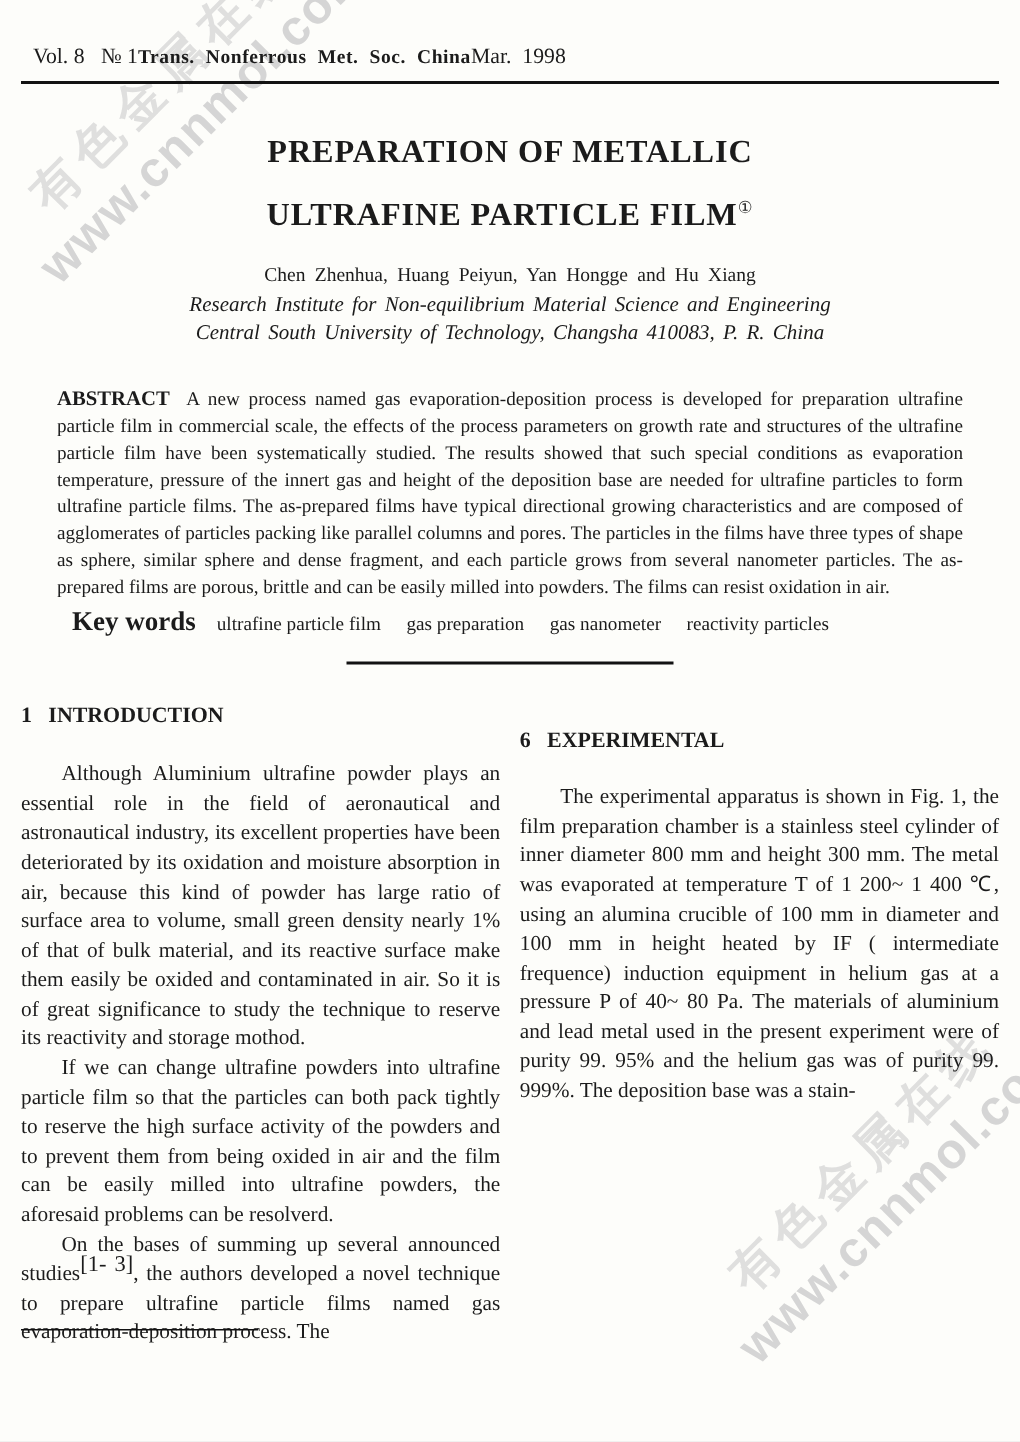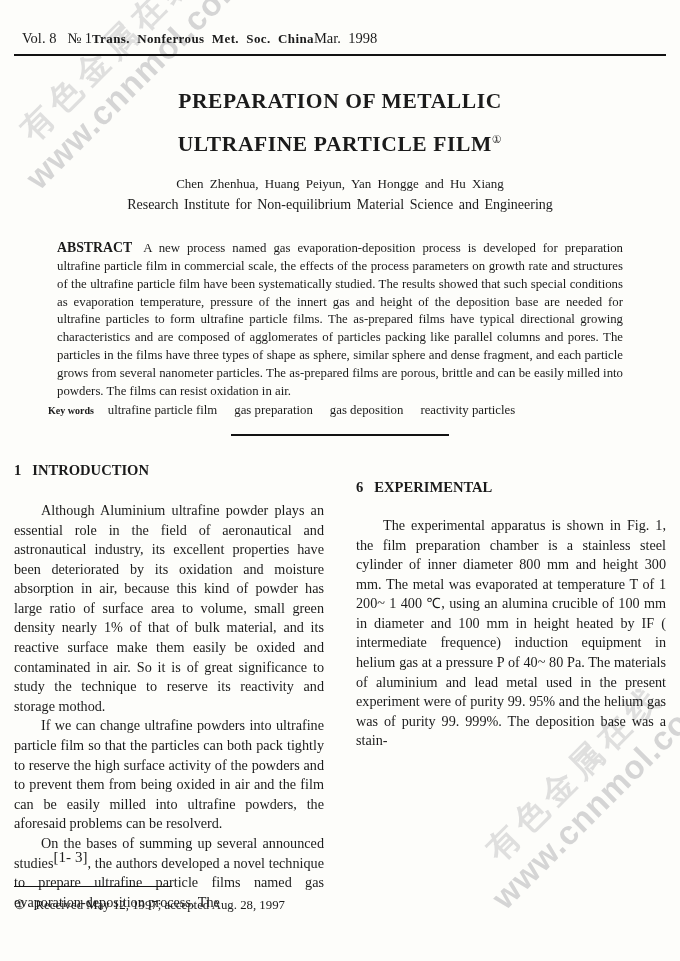--- a/index.html
+++ b/index.html
@@ -30,32 +30,32 @@
   .jtitle { font-weight:bold; font-size:13px; letter-spacing:.4px; }
   .header-rule { height:0; border-top:2.5px solid #121212; }
 
   .title {
     text-align:center; font-weight:bold; font-size:21.5px;
     letter-spacing:.6px; margin:26px 0 0; line-height:38px;
   }
   .title sup { font-size:11px; font-weight:normal; vertical-align:super; }
 
   .authors { text-align:center; font-size:13px; margin-top:13px; word-spacing:3px; }
-  .affiliation { text-align:center; font-size:14px; line-height:19px; margin-top:3px; word-spacing:2px; }
+  .affiliation { text-align:center; font-style:italic; font-size:14px; line-height:19px; margin-top:3px; word-spacing:2px; }
 
-  .abstract { margin:25px 43px 0; font-size:12.8px; line-height:17.8px; text-align:justify; }
+  .abstract { margin:25px 24px 0; font-size:12.8px; line-height:17.8px; text-align:justify; }
   .abs-label { font-weight:bold; font-size:13.8px; margin-right:11px; font-family:"Liberation Serif", serif; }
 
   .keywords { margin:3px 34px 0; font-size:12.8px; }
-  .kw-label { font-weight:bold; font-size:10px; margin-right:14px; }
+  .kw-label { font-weight:bold; font-size:18px; margin-right:14px; }
   .kw { margin-right:17px; }
 
   .mid-rule { width:218px; border:0; border-top:2px solid #121212; margin:16px auto 0; }
 
-  .columns { display:flex; gap:32px; margin-top:24px;justify-content:space-between; }
+  .columns { display:flex; gap:13px; margin-top:24px;justify-content:space-between; }
   .col { flex:1; min-width:0; font-size:14.2px; line-height:19.6px; text-align:justify; }
   .sec { font-size:14.6px; font-weight:bold; white-space:pre; text-align:left; }
   .sec-first { margin:1px 0 20px; }
   .sec-mid   { margin:18px 0 18px; }
   .col p { margin:0; }
   .indent { text-indent:1.9em; }
   sup.ref { font-size:15px; vertical-align:super; line-height:0; }
 
   .footnote { position:absolute; z-index:1; left:14px; top:886px; width:370px; font-size:12.8px; }
   .footnote-rule { width:158px; border:0; border-top:1.5px solid #121212; margin:0 0 10px; }
@@ -86,25 +86,26 @@
     <div class="header-rule"></div>
 
     <h1 class="title">
       <span>PREPARATION OF METALLIC</span><br>
       <span>ULTRAFINE PARTICLE FILM</span><sup>①</sup>
     </h1>
 
     <div class="authors">Chen Zhenhua,  Huang Peiyun,  Yan Hongge and Hu Xiang</div>
     <div class="affiliation">
       <span>Research Institute for Non-equilibrium Material Science and Engineering</span><br>
+      <span>Central South University of Technology,  Changsha 410083,  P. R. China</span>
     </div>
 
     <p class="abstract"><span class="abs-label">ABSTRACT</span><span>A new process named gas evaporation-deposition process is developed for preparation ultrafine particle film in commercial scale, the effects of the process parameters on growth rate and structures of the ultrafine particle film have been systematically studied. The results showed that such special conditions as evaporation temperature, pressure of the innert gas and height of the deposition base are needed for ultrafine particles to form ultrafine particle films. The as-prepared films have typical directional growing characteristics and are composed of agglomerates of particles packing like parallel columns and pores. The particles in the films have three types of shape as sphere, similar sphere and dense fragment, and each particle grows from several nanometer particles. The as-prepared films are porous, brittle and can be easily milled into powders. The films can resist oxidation in air.</span></p>
 
-    <p class="keywords"><span class="kw-label">Key words</span><span class="kw">ultrafine particle film</span><span class="kw">gas preparation</span><span class="kw">gas deposition</span><span class="kw">reactivity particles</span></p>
+    <p class="keywords"><span class="kw-label">Key words</span><span class="kw">ultrafine particle film</span><span class="kw">gas preparation</span><span class="kw">gas nanometer</span><span class="kw">reactivity particles</span></p>
 
     <hr class="mid-rule">
 
     <div class="columns">
 
       <div class="col">
         <h2 class="sec sec-first">1   INTRODUCTION</h2>
         <p class="indent">Although Aluminium ultrafine powder plays an essential role in the field of aeronautical and astronautical industry, its excellent properties have been deteriorated by its oxidation and moisture absorption in air, because this kind of powder has large ratio of surface area to volume, small green density nearly 1% of that of bulk material, and its reactive surface make them easily be oxided and contaminated in air. So it is of great significance to study the technique to reserve its reactivity and storage mothod.</p>
         <p class="indent">If we can change ultrafine powders into ultrafine particle film so that the particles can both pack tightly to reserve the high surface activity of the powders and to prevent them from being oxided in air and the film can be easily milled into ultrafine powders, the aforesaid problems can be resolverd.</p>
         <p class="indent"><span>On the bases of summing up several announced studies</span><sup class="ref">[1- 3]</sup><span>, the authors developed a novel technique to prepare ultrafine particle films named gas evaporation-deposition process. The</span></p>
@@ -113,16 +114,15 @@
       <div class="col">
         <h2 class="sec sec-mid">6   EXPERIMENTAL</h2>
         <p class="indent">The experimental apparatus is shown in Fig. 1, the film preparation chamber is a stainless steel cylinder of inner diameter 800 mm and height 300 mm. The metal was evaporated at temperature T of 1 200~ 1 400 ℃, using an alumina crucible of 100 mm in diameter and 100 mm in height heated by IF ( intermediate frequence) induction equipment in helium gas at a pressure P of 40~ 80 Pa. The materials of aluminium and lead metal used in the present experiment were of purity 99. 95% and the helium gas was of purity 99. 999%. The deposition base was a stain-</p>
       </div>
 
     </div>
   </div>
 
   <div class="footnote">
     <hr class="footnote-rule">
-    <p><span class="fn-mark">①</span><span>Received May 12,  1997;  accepted Aug.  28,  1997</span></p>
   </div>
 
 </div>
 
 </body></html>

